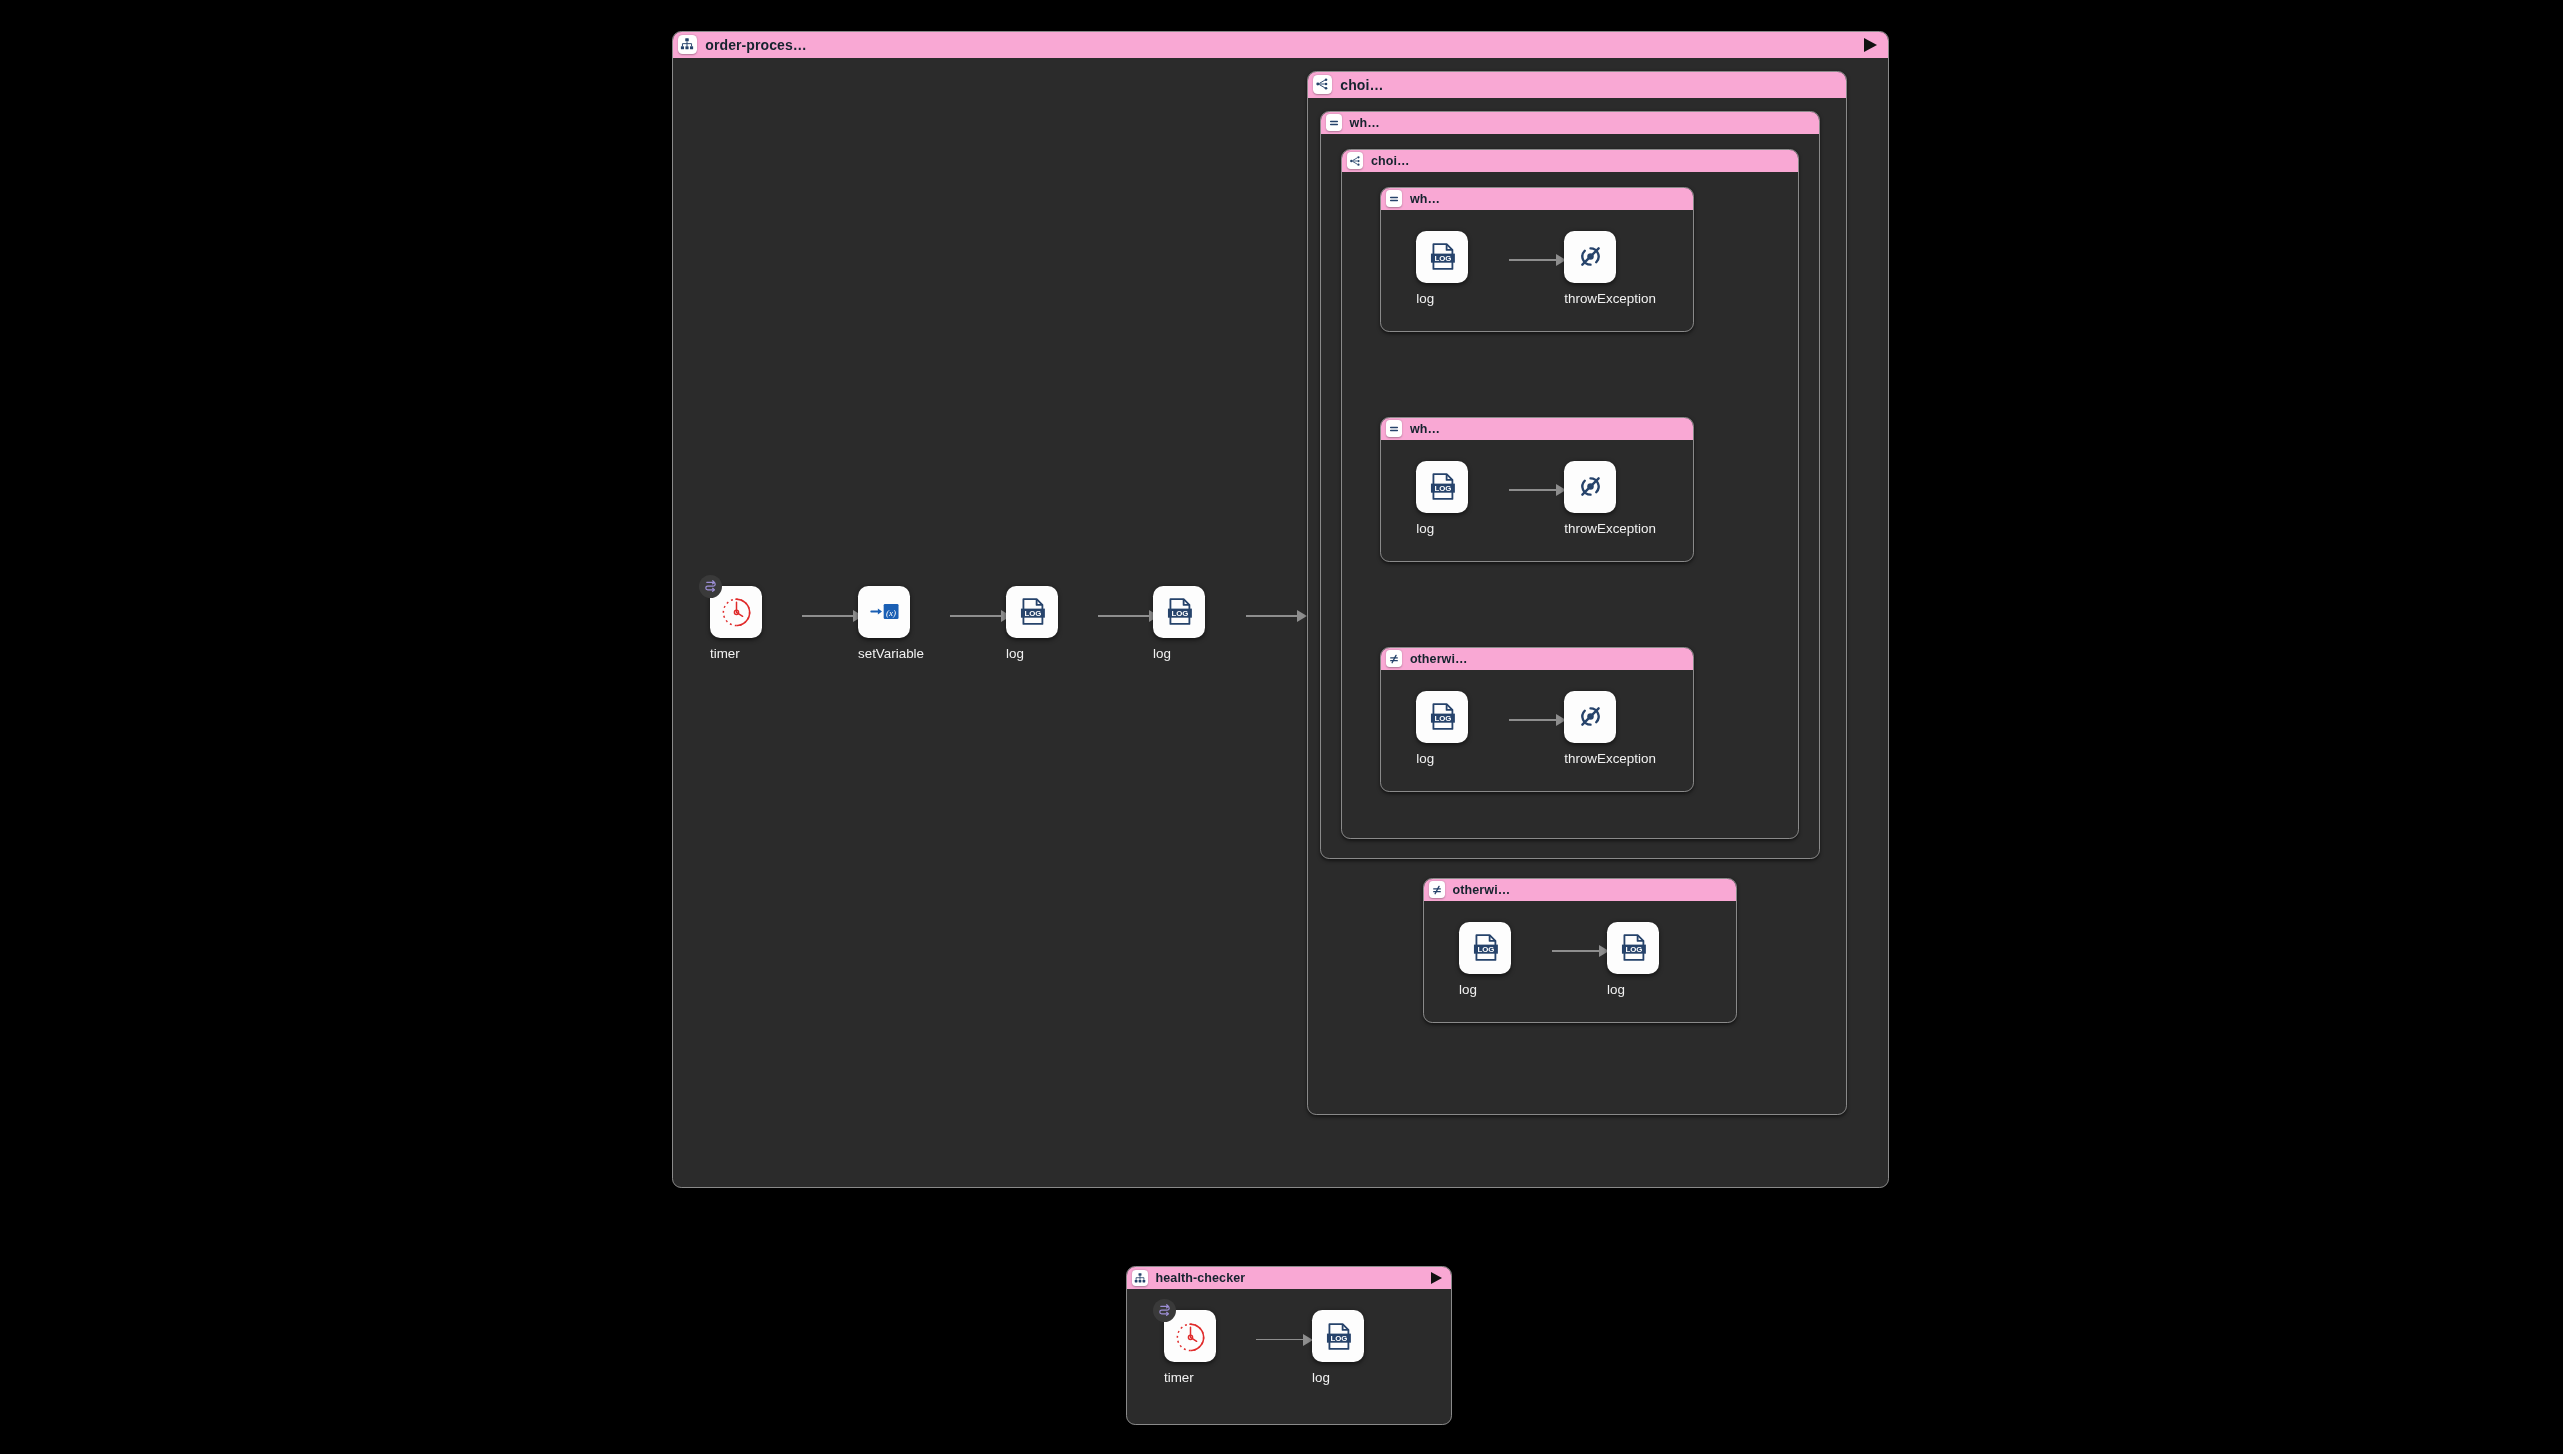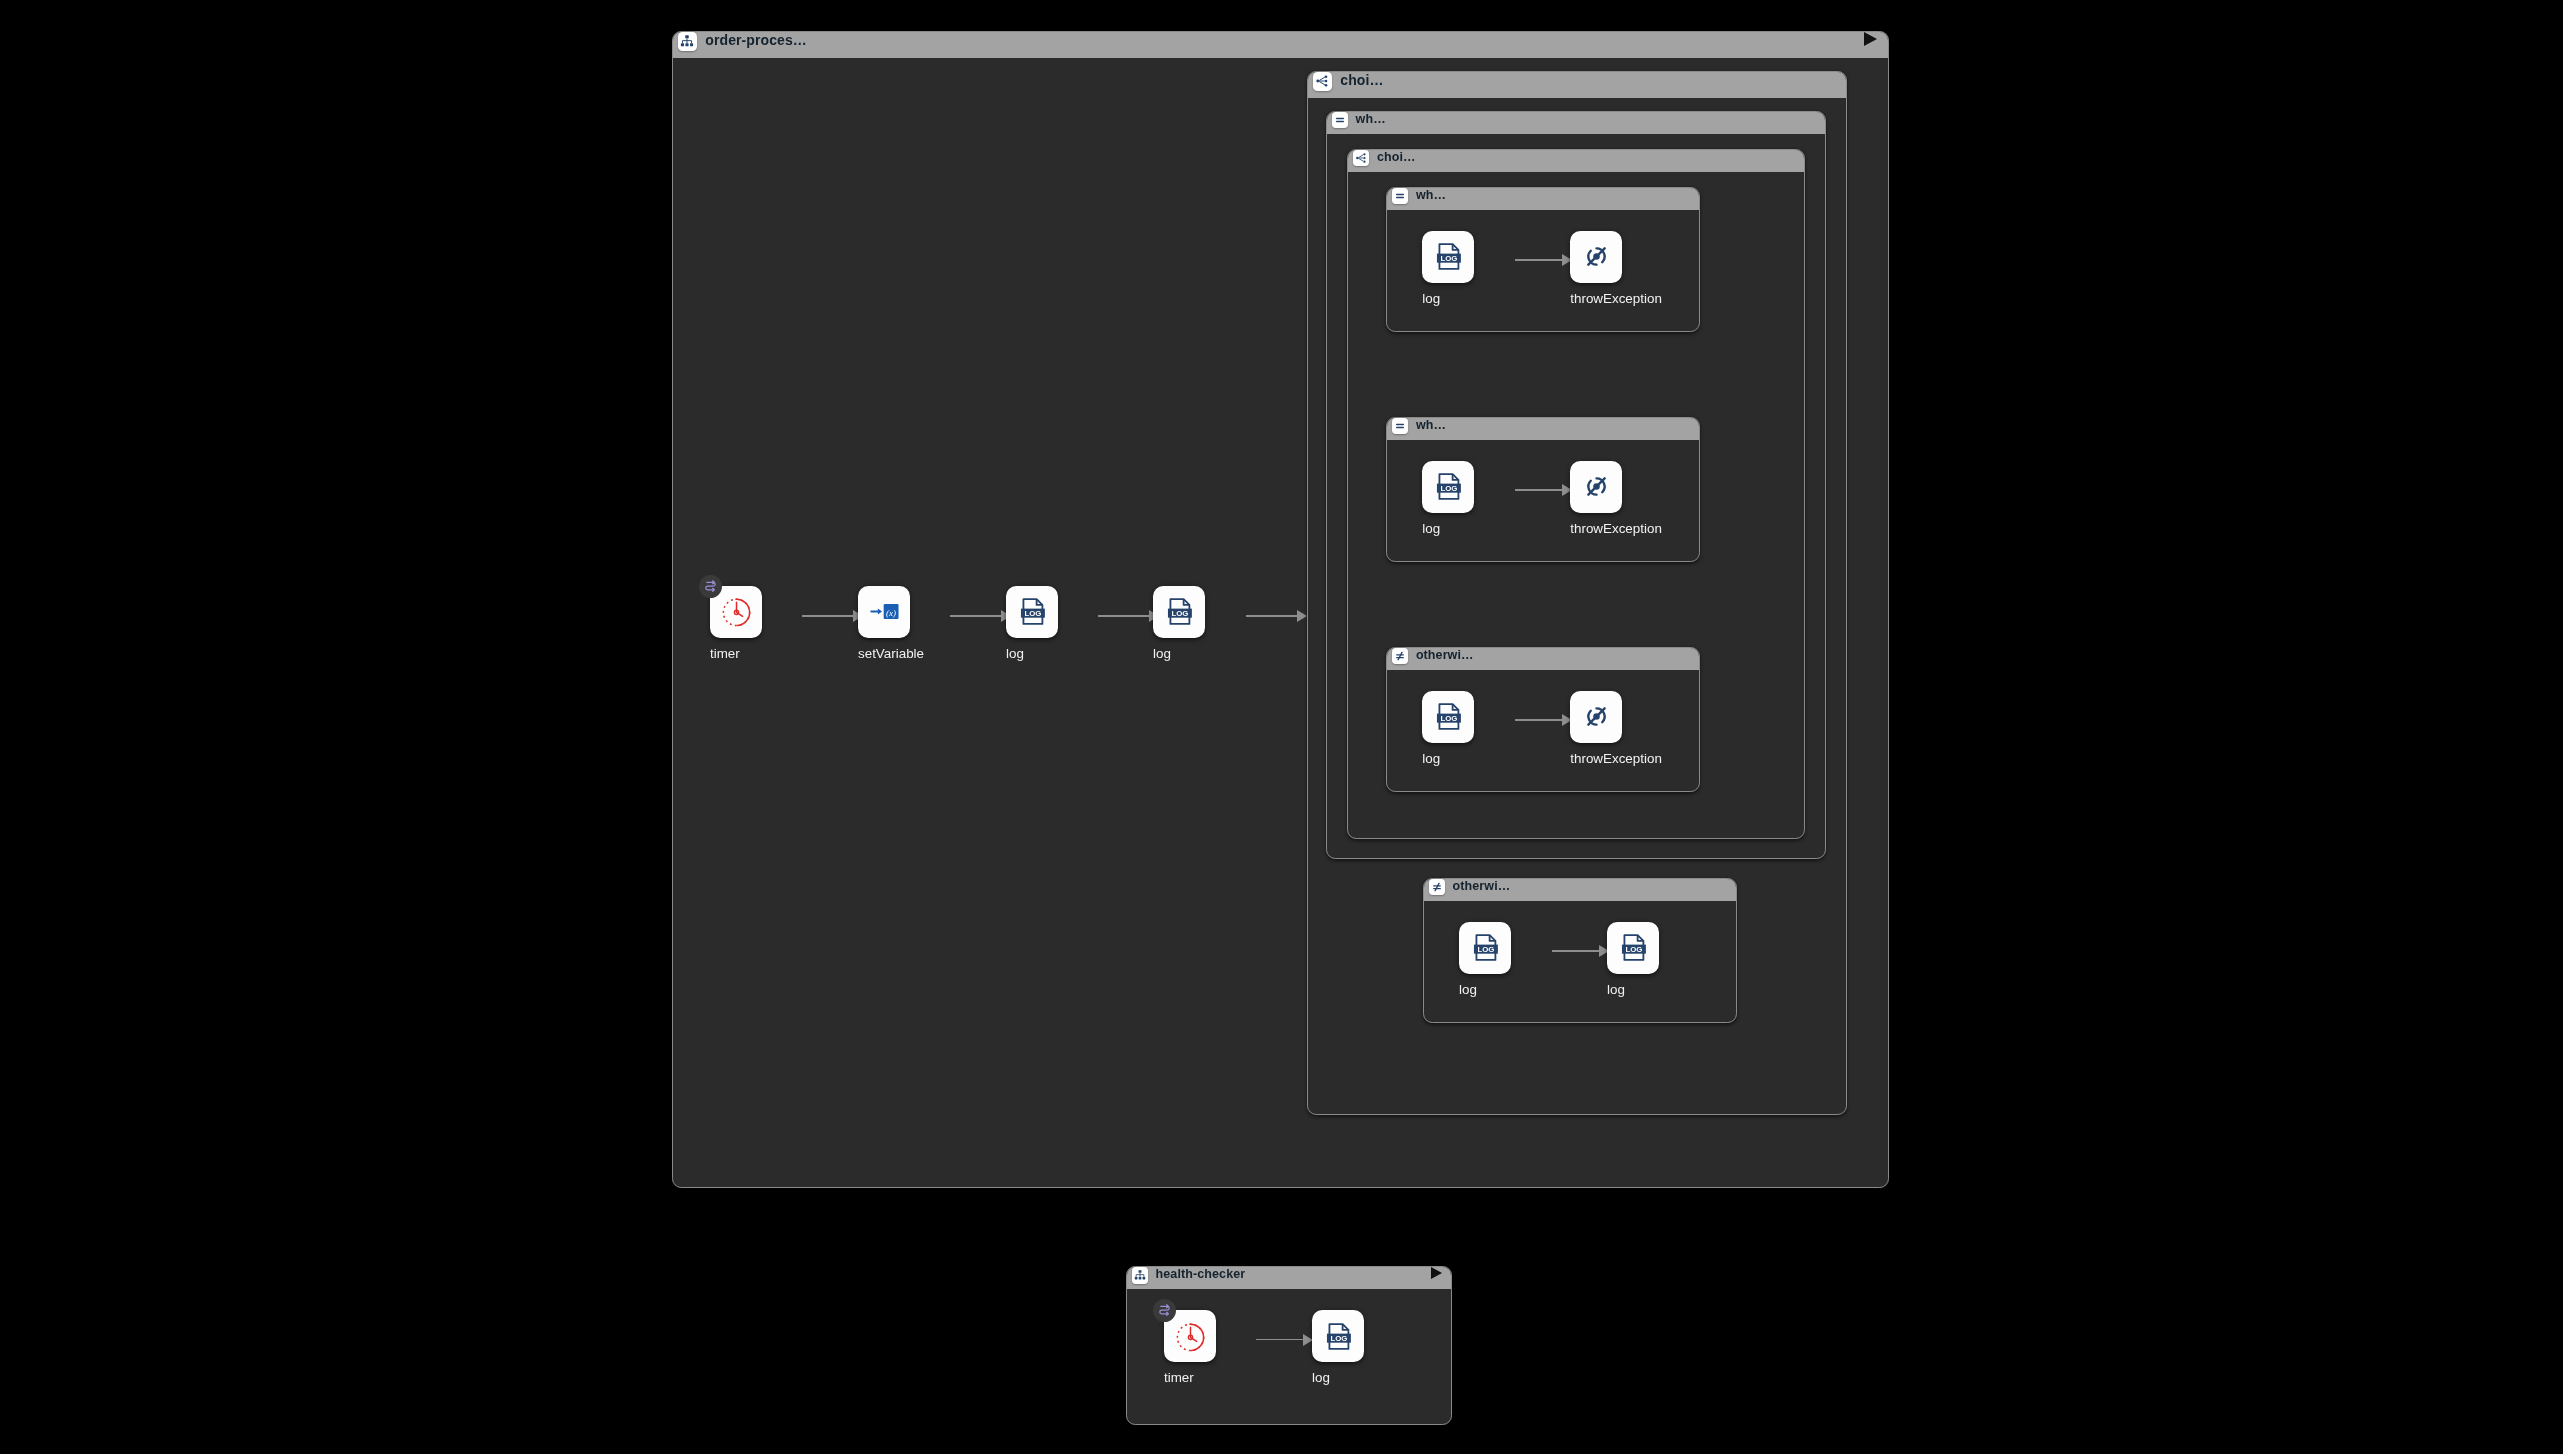--- a/index.html
+++ b/index.html
@@ -10,22 +10,22 @@
     overflow: hidden;
   }
   #canvas { position: relative; width: 2563px; height: 1454px; background: #000; }
 
   
   .panel { position: absolute; border-radius: 9.2px; background: #2b2b2b;
            box-shadow: 0 1.8px 3.7px rgba(0,0,0,.55); }
   .panel.outlined { border: 0.9px solid #8a8a8a; background: #2b2b2b; }
 
   .titlebar { position: absolute; left: 0; top: 0; width: 100%; height: 26px;
-              background: #a3a3a3; border-radius: 8.3px 8.3px 0 0;
-              display: flex; align-items: flex-start; padding-left: 4.6px; }
+              background: #f9a8d4; border-radius: 8.3px 8.3px 0 0;
+              display: flex; align-items: center; padding-left: 4.6px; }
   .titlebar.small { height: 22px; }
   .title-text { color: #15232e; font-size: 14px; font-weight: bold;
                 margin-left: 8.3px; letter-spacing: 0.1px; white-space: nowrap; }
   .titlebar.small .title-text { font-size: 12.5px; margin-left: 7.4px; }
 
   .badge-icon { width: 19.4px; height: 19.4px; background: #ffffff; border-radius: 4.6px;
                 display: flex; align-items: center; justify-content: center;
                 flex: 0 0 auto; box-shadow: 0 0.9px 1.8px rgba(0,0,0,.3); }
   .titlebar.small .badge-icon { width: 16.6px; height: 16.6px; border-radius: 3.7px; }
 
@@ -157,21 +157,21 @@
             <circle cx="3.2" cy="8" r="1.7" fill="#26436b"></circle>
             <circle cx="12.6" cy="3.1" r="1.5" fill="#26436b"></circle>
             <circle cx="12.6" cy="8" r="1.5" fill="#26436b"></circle>
             <circle cx="12.6" cy="12.9" r="1.5" fill="#26436b"></circle>
             <path d="M4.7 8 H11.1 M5 7.3 L11.3 3.6 M5 8.7 L11.3 12.4" stroke="#26436b" stroke-width="1.1" fill="none"></path>
           </svg>
         </span>
         <span class="title-text">choi…</span>
       </div>
 
-      <div class="panel outlined" style="left:18px; top:39px; width:500px; height:748px;">
+      <div class="panel outlined" style="left:12px; top:39px; width:500px; height:748px;">
         <div class="titlebar small">
           <span class="badge-icon">
             <svg width="12" height="12" viewBox="0 0 16 16">
               <rect x="2.6" y="5.1" width="10.8" height="1.9" rx=".9" fill="#26436b"></rect>
               <rect x="2.6" y="9" width="10.8" height="1.9" rx=".9" fill="#26436b"></rect>
             </svg>
           </span>
           <span class="title-text">wh…</span>
         </div>
 

